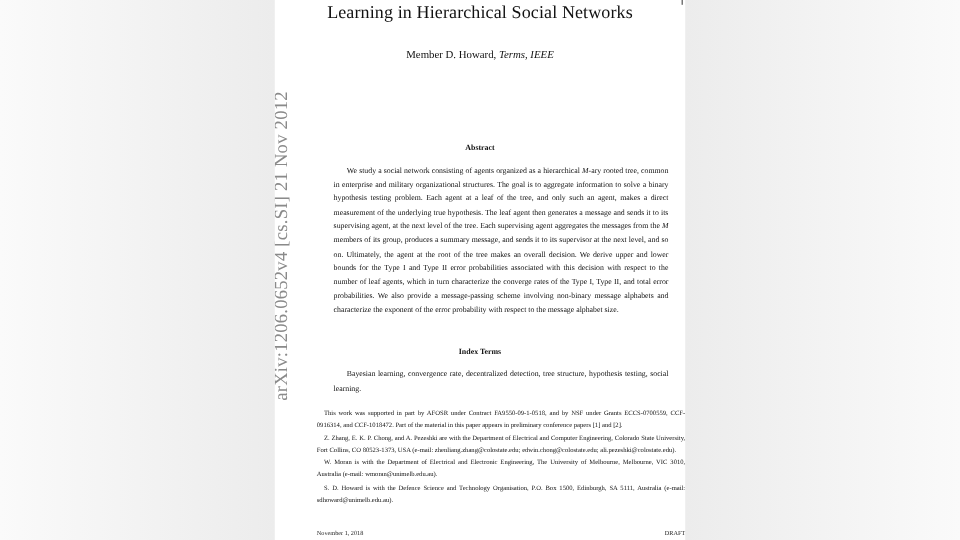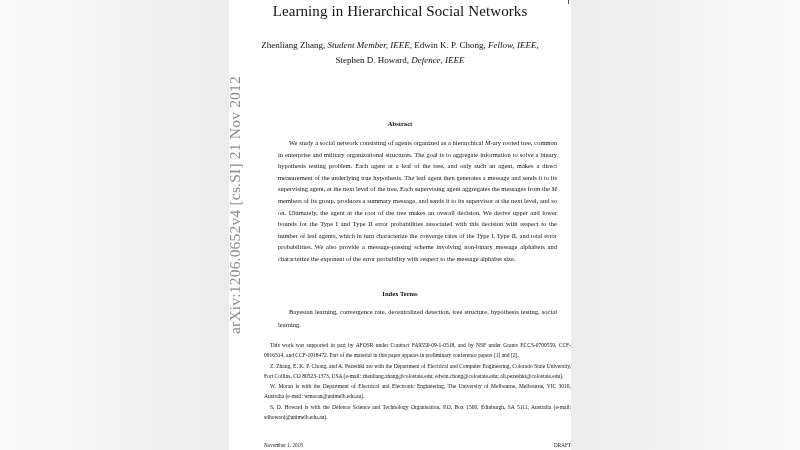--- a/index.html
+++ b/index.html
@@ -80,22 +80,21 @@
 <div class="viewer-bg-right"></div>
 
 <div class="page">
   <div class="page-mark"></div>
 
   <div class="arxiv-stamp">arXiv:1206.0652v4  [cs.SI]  21 Nov 2012</div>
 
   <div class="title">Learning in Hierarchical Social Networks</div>
 
   <div class="authors">
-    <span class="line"><span>Zhenliang Zhang, </span><i>Student Member, IEEE,</i><span> Edwin K. P. Chong, </span><i>Fellow, IEEE,</i></span>
-    <span class="line"><span>Stephen D. Howard, </span><i>Defence, IEEE</i></span>
+    <span class="line"><span>Member D. Howard, </span><i>Terms, IEEE</i></span>
   </div>
 
   <div class="section-head" style="top:120px;">Abstract</div>
 
   <div class="abstract-body"><span>We study a social network consisting of agents organized as a hierarchical </span><span class="math">M</span><span>-ary rooted tree, common in enterprise and military organizational structures. The goal is to aggregate information to solve a binary hypothesis testing problem. Each agent at a leaf of the tree, and only such an agent, makes a direct measurement of the underlying true hypothesis. The leaf agent then generates a message and sends it to its supervising agent, at the next level of the tree. Each supervising agent aggregates the messages from the </span><span class="math">M</span><span> members of its group, produces a summary message, and sends it to its supervisor at the next level, and so on. Ultimately, the agent at the root of the tree makes an overall decision. We derive upper and lower bounds for the Type I and Type II error probabilities associated with this decision with respect to the number of leaf agents, which in turn characterize the converge rates of the Type I, Type II, and total error probabilities. We also provide a message-passing scheme involving non-binary message alphabets and characterize the exponent of the error probability with respect to the message alphabet size.</span></div>
 
   <div class="section-head" style="top:290px;">Index Terms</div>
 
   <div class="index-body">Bayesian learning, convergence rate, decentralized detection, tree structure, hypothesis testing, social learning.</div>
 

